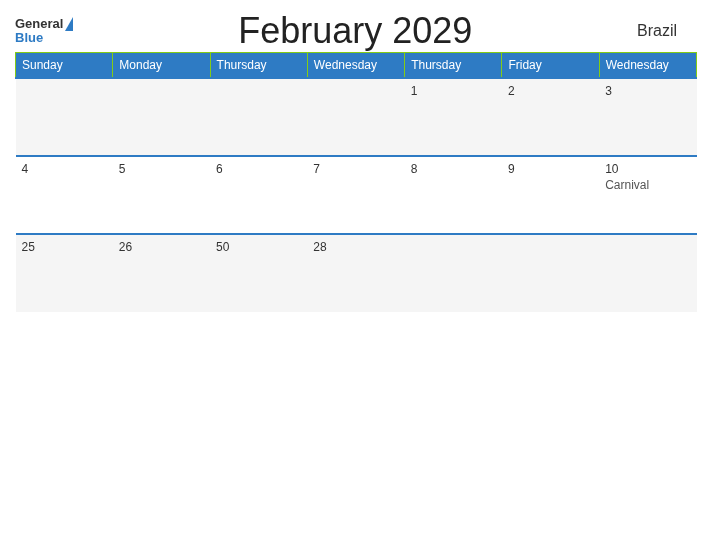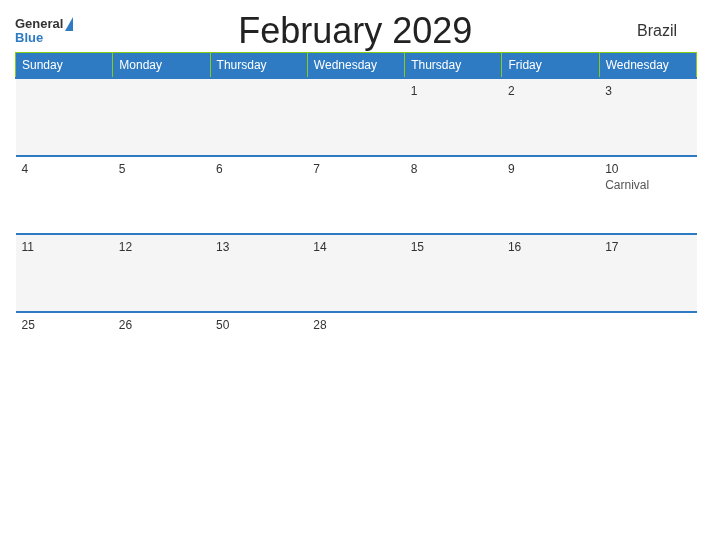--- a/index.html
+++ b/index.html
@@ -172,43 +172,20 @@
           <td>
             <span class="day-num">9</span>
           </td>
           <td>
             <span class="day-num">10</span>
             <span class="event">Carnival</span>
           </td>
         </tr>
         <tr>
           <td>
-            <span class="day-num">11</span>
-          </td>
-          <td>
-            <span class="day-num">12</span>
-          </td>
-          <td>
-            <span class="day-num">13</span>
-          </td>
-          <td>
-            <span class="day-num">14</span>
-          </td>
-          <td>
-            <span class="day-num">15</span>
-          </td>
-          <td>
-            <span class="day-num">16</span>
-          </td>
-          <td>
-            <span class="day-num">17</span>
-          </td>
-        </tr>
-        <tr>
-          <td>
             <span class="day-num">25</span>
           </td>
           <td>
             <span class="day-num">26</span>
           </td>
           <td>
             <span class="day-num">50</span>
           </td>
           <td>
             <span class="day-num">28</span>

